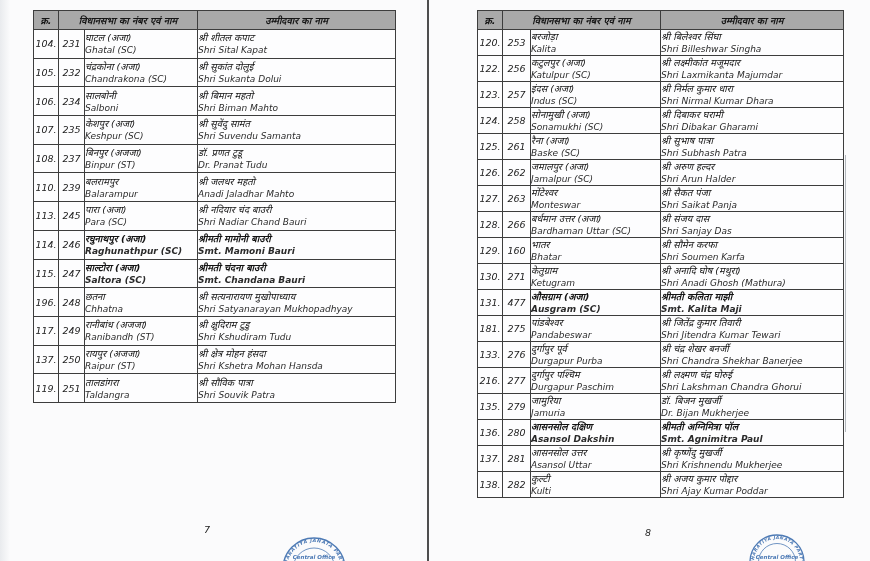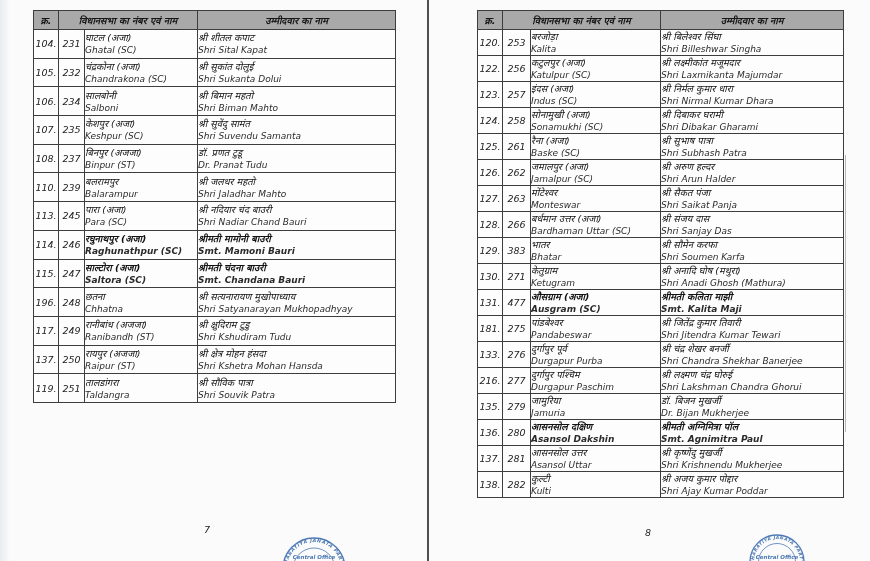--- a/index.html
+++ b/index.html
@@ -116,21 +116,21 @@
         </tr>
         <tr>
           <td class="c-serial">110.</td>
           <td class="c-num">239</td>
           <td class="c-name">
             <div class="hi">बलरामपुर</div>
             <div class="en">Balarampur</div>
           </td>
           <td class="c-cand">
             <div class="hi">श्री जलधर महतो</div>
-            <div class="en">Shri Jaladhar Mahto</div>
+            <div class="en">Anadi Jaladhar Mahto</div>
           </td>
         </tr>
         <tr>
           <td class="c-serial">113.</td>
           <td class="c-num">245</td>
           <td class="c-name">
             <div class="hi">पारा (अजा)</div>
             <div class="en">Para (SC)</div>
           </td>
           <td class="c-cand">
@@ -333,21 +333,21 @@
             <div class="hi">बर्धमान उत्तर (अजा)</div>
             <div class="en">Bardhaman Uttar (SC)</div>
           </td>
           <td class="c-cand">
             <div class="hi">श्री संजय दास</div>
             <div class="en">Shri Sanjay Das</div>
           </td>
         </tr>
         <tr>
           <td class="c-serial">129.</td>
-          <td class="c-num">383</td>
+          <td class="c-num">160</td>
           <td class="c-name">
             <div class="hi">भातर</div>
             <div class="en">Bhatar</div>
           </td>
           <td class="c-cand">
             <div class="hi">श्री सौमेन करफा</div>
             <div class="en">Shri Soumen Karfa</div>
           </td>
         </tr>
         <tr>

